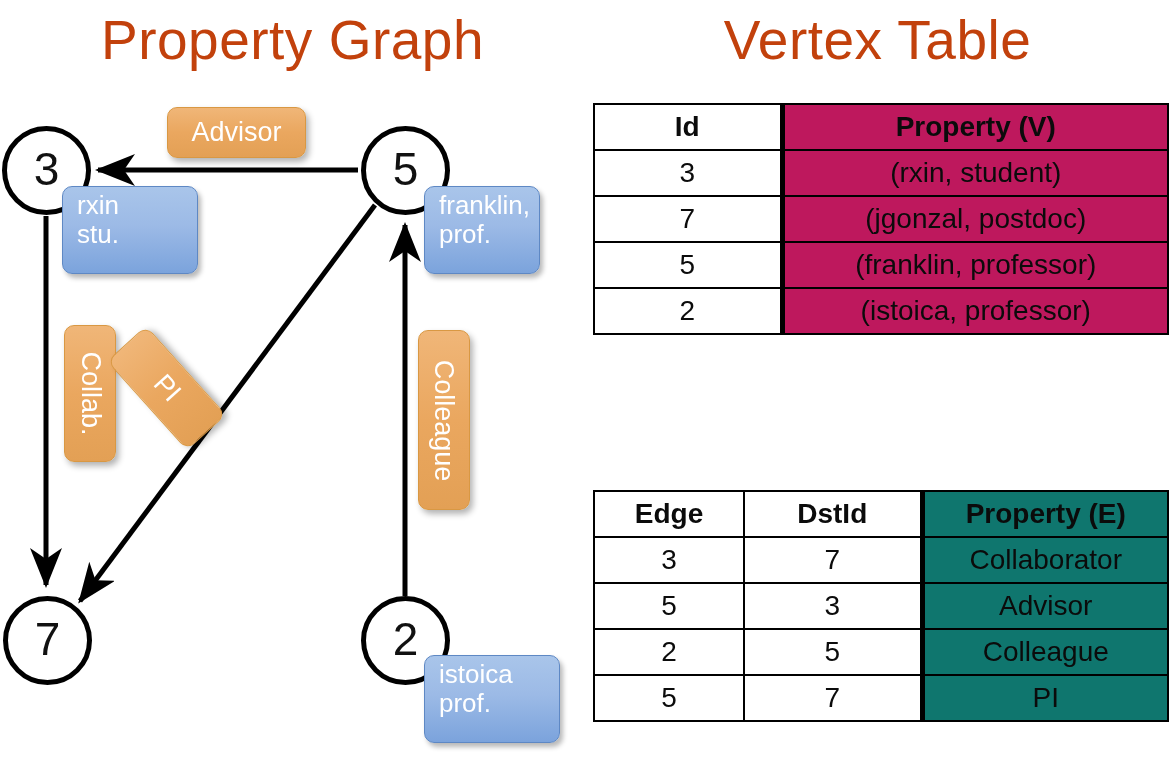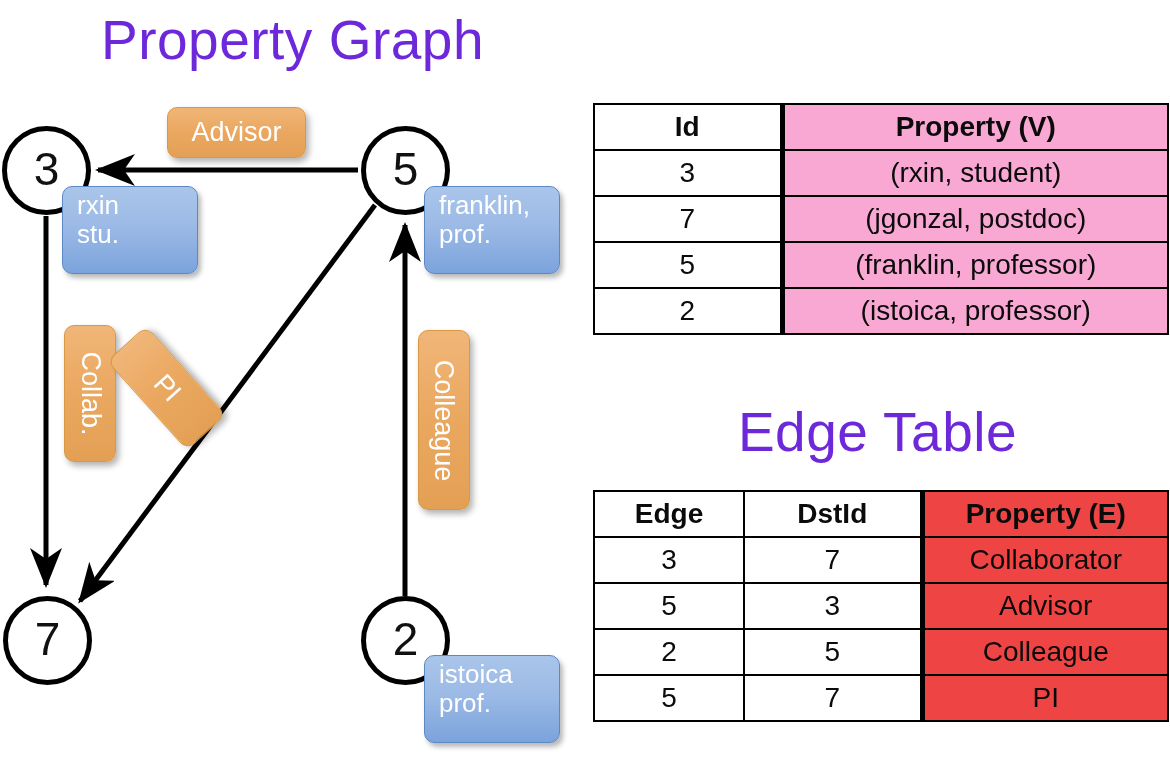--- a/index.html
+++ b/index.html
@@ -10,21 +10,21 @@
     overflow:hidden;
     position:relative;
   }
   .page{position:relative;width:1170px;height:760px;}
 
   
   .big-title{
     position:absolute;
     font-family:"Liberation Sans", sans-serif;
     font-weight:300;
-    color:#6d28d9;
+    color:#c2410c;
     font-size:55px;
     letter-spacing:0.5px;
     white-space:nowrap;
     text-align:center;
   }
   #title-property-graph{left:0;top:8px;width:585px;}
   #title-vertex-table{left:585px;top:8px;width:585px;}
   #title-edge-table{left:585px;top:400px;width:585px;}
 
   
@@ -95,42 +95,42 @@
     font-size:28px;
     font-weight:400;
     color:#0b0b0b;
     padding:0;
     height:44px;
     line-height:44px;
     white-space:nowrap;
     overflow:hidden;
   }
   .tbl td.hdr{font-weight:700;}
-  .tbl td.fill-blue{background:#f9a8d4;}
-  .tbl td.fill-orange{background:#ef4444;}
+  .tbl td.fill-blue{background:#be185d;}
+  .tbl td.fill-orange{background:#0f766e;}
   .tbl td.sep{border-left-width:5px;}
 
   #vertex-table{left:593px;top:103px;width:574px;}
   #vertex-table col.c1{width:188px;}
   #vertex-table col.c2{width:386px;}
 
   #edge-table{left:593px;top:490px;width:574px;}
   #edge-table col.e1{width:150px;}
   #edge-table col.e2{width:178px;}
   #edge-table col.e3{width:246px;}
 </style>
 </head>
 <body>
 
 <div class="page">
 
   <div class="big-title" id="title-property-graph">Property Graph</div>
 
-
-  <div class="big-title" id="title-edge-table">Edge Table</div>
+  <div class="big-title" id="title-vertex-table">Vertex Table</div>
+
 
   <svg id="graph-svg" viewBox="0 0 585 760" xmlns="http://www.w3.org/2000/svg">
     <defs>
       <marker id="arrow" markerWidth="9" markerHeight="9" refX="7.4" refY="3.2" orient="auto" markerUnits="strokeWidth">
         <path d="M0,0 L8,3.2 L0,6.4 L2.2,3.2 z" fill="#000"></path>
       </marker>
     </defs>
 
     <line x1="358" y1="170" x2="98" y2="170" stroke="#000" stroke-width="5" marker-end="url(#arrow)"></line>
 
@@ -155,21 +155,21 @@
 
   <div class="node" id="node-2" style="left:361px;top:596px;width:89px;height:89px;">
     <span>2</span>
   </div>
 
   <div class="vprop" style="left:62px;top:186px;width:136px;height:88px;">
     <div>rxin</div>
     <div>stu.</div>
   </div>
 
-  <div class="vprop" style="left:424px;top:186px;width:136px;height:88px;">
+  <div class="vprop" style="left:424px;top:186px;width:116px;height:88px;">
     <div>franklin,</div>
     <div>prof.</div>
   </div>
 
 
   <div class="vprop" style="left:424px;top:655px;width:136px;height:88px;">
     <div>istoica</div>
     <div>prof.</div>
   </div>
 

